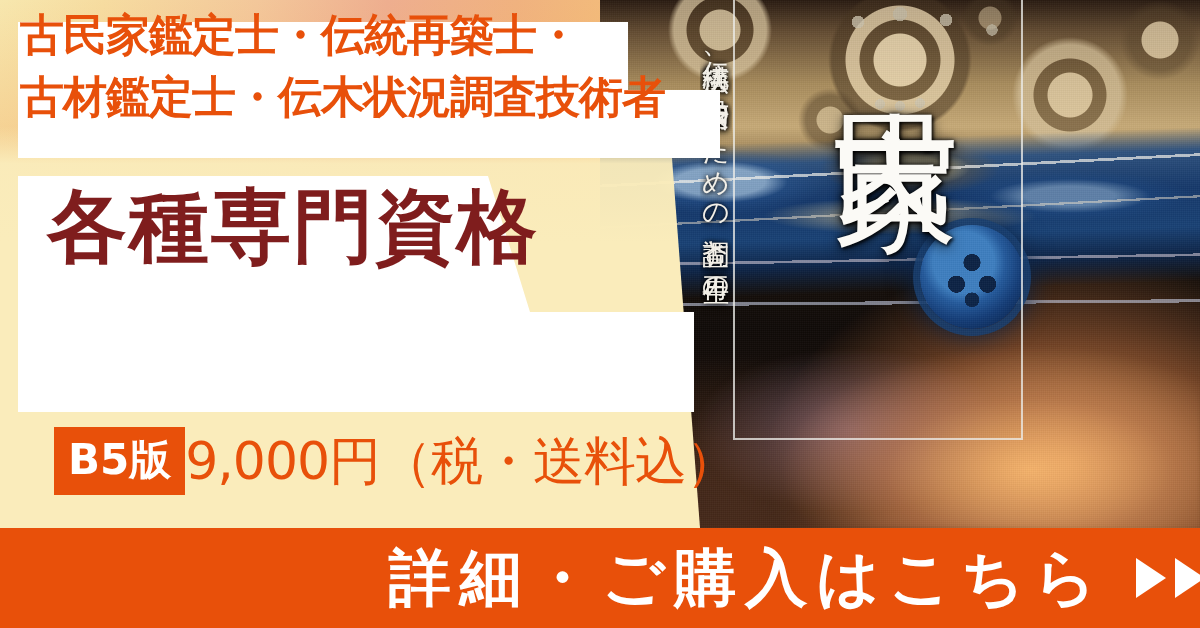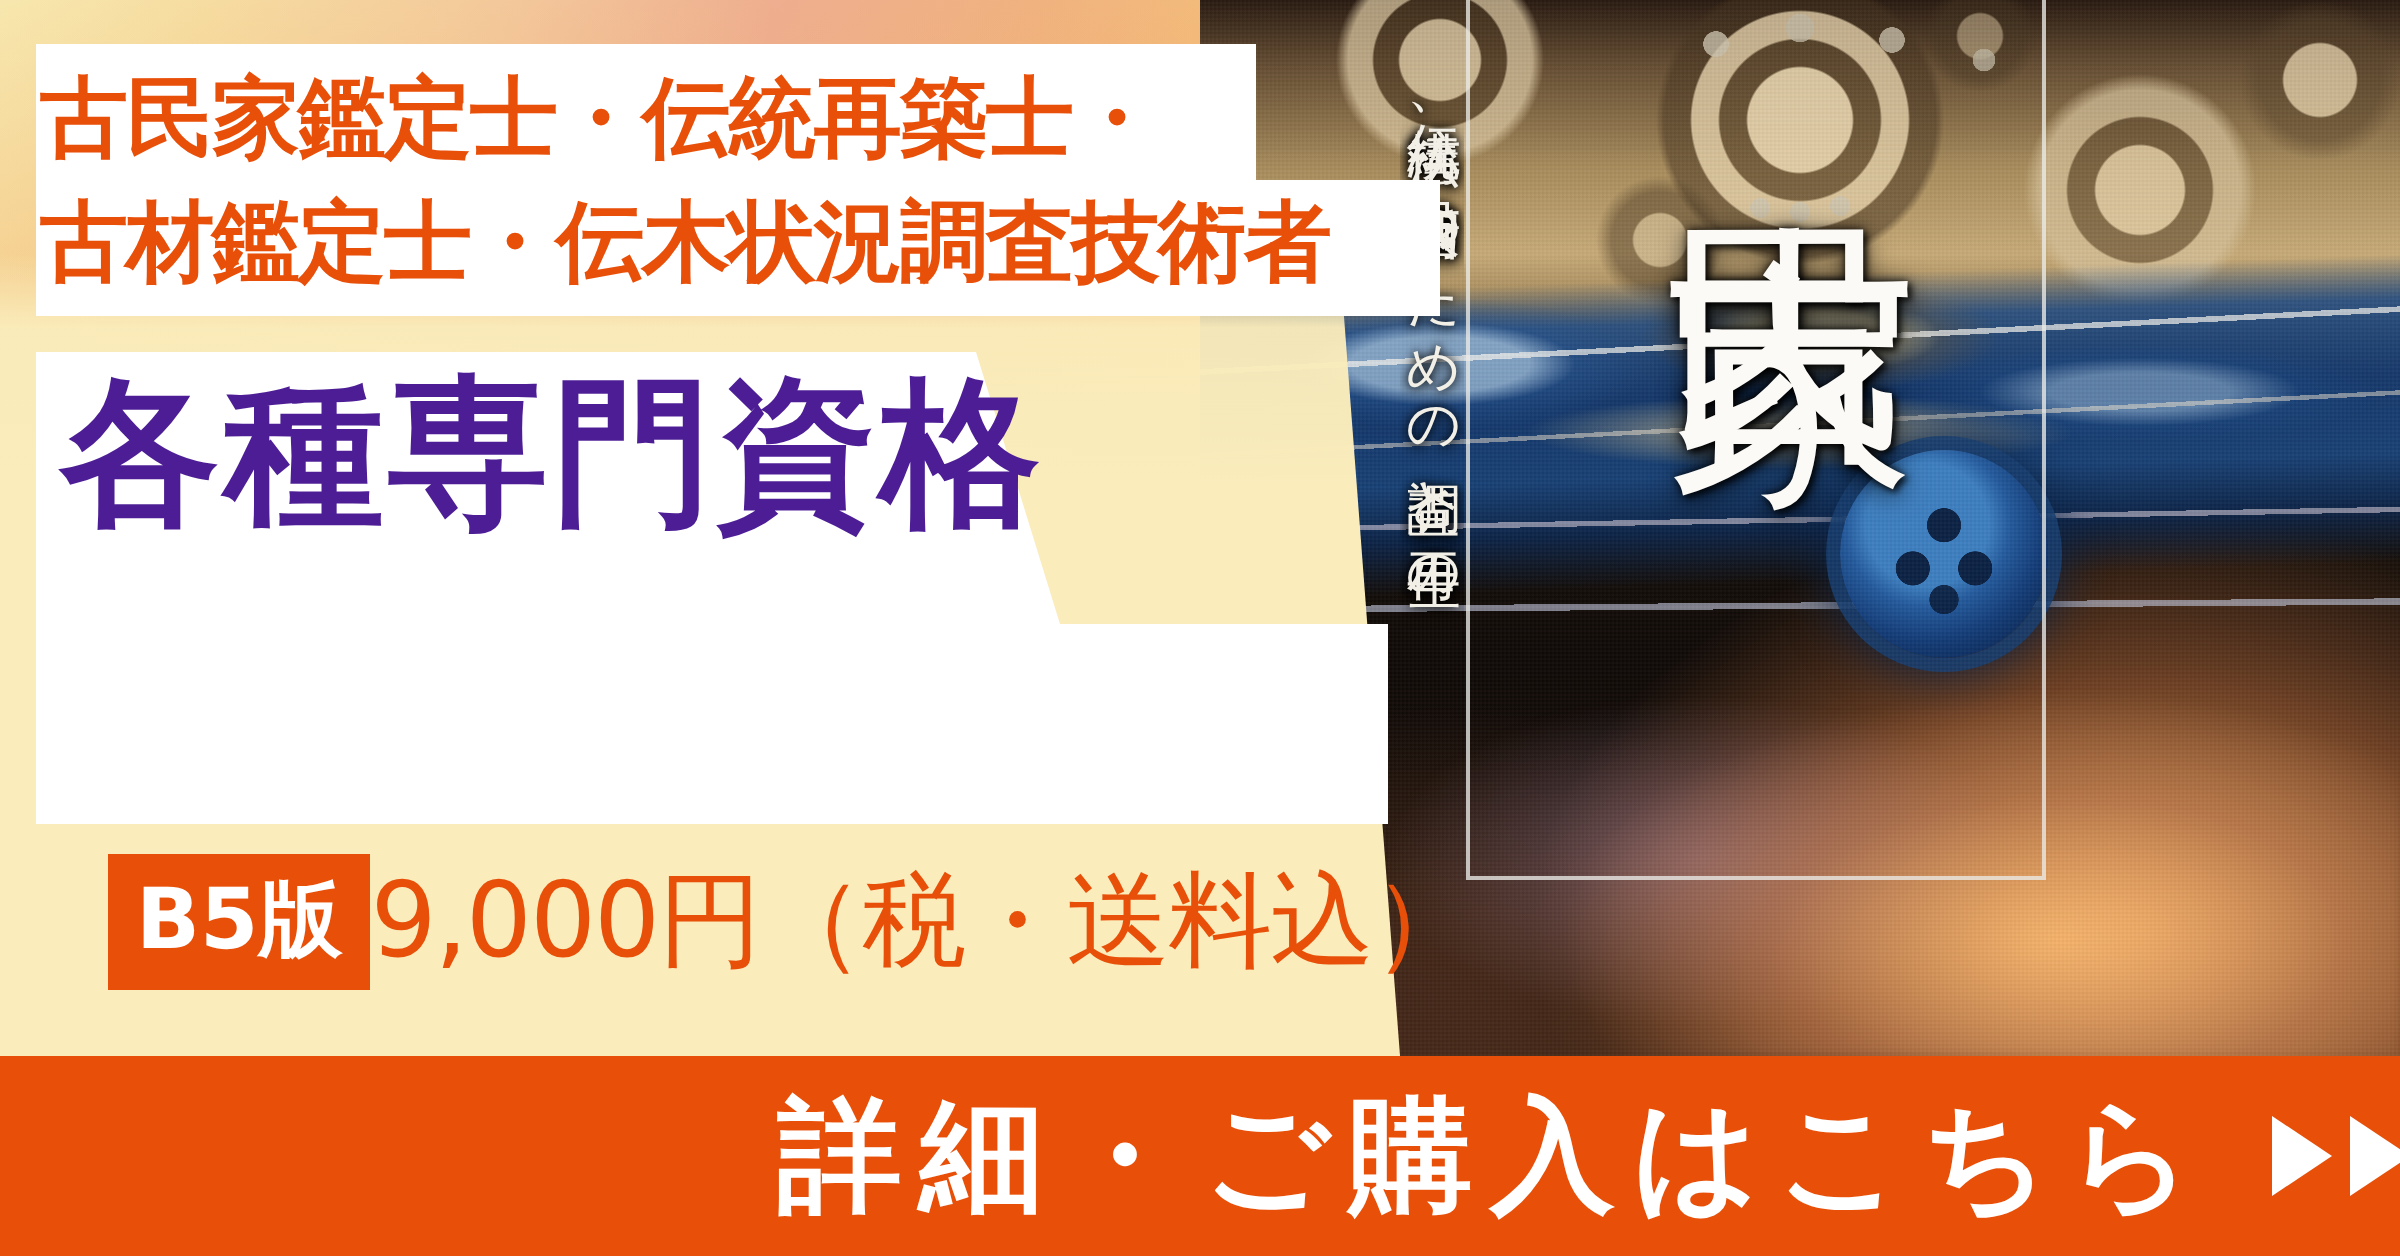--- a/index.html
+++ b/index.html
@@ -256,41 +256,41 @@
     top: 4px;
     width: 690px;
     font-family: "DejaVu Sans", "Liberation Sans", sans-serif;
     font-weight: 700;
     font-size: 44px;
     line-height: 1.42;
     letter-spacing: -1px;
     color: #e8500a;
     white-space: nowrap;
   }
-  .card-top-text .l1 { display: block; margin-top: 25px; }
+  .card-top-text .l1 { display: block; }
   .card-top-text .l2 { display: block; }
 
   
   .card-main {
     position: absolute;
     left: 18px;
     top: 176px;
     width: 676px;
     height: 236px;
     background: #ffffff;
     clip-path: polygon(0 0, 470px 0, 512px 136px, 676px 136px, 676px 236px, 0 236px);
   }
   .headline {
     position: absolute;
-    left: 0;
+    left: 17px;
     top: 182px;
     width: 694px;
     font-family: "DejaVu Sans", "Liberation Sans", sans-serif;
     font-weight: 700;
-    color: #4c1d95;
+    color: #7f1d1d;
     letter-spacing: 2px;
     white-space: nowrap;
   }
   .headline .h1 {
     display: block;
     font-size: 80px;
     line-height: 1.12;
     padding-left: 30px;
   }
   .headline .h2 {

